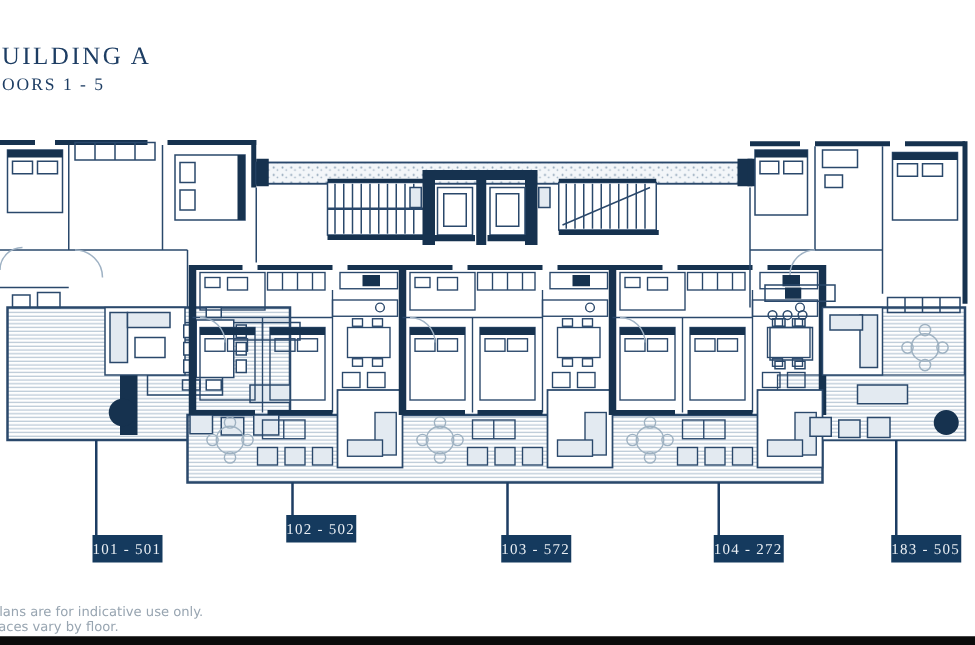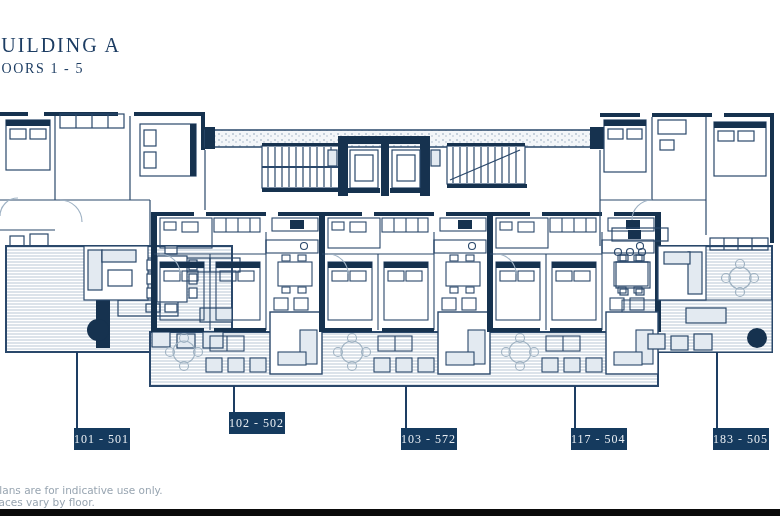--- a/index.html
+++ b/index.html
@@ -384,20 +384,20 @@
 
 <div class="leader" style="left:76px;top:352px;height:76px"></div>
 <div class="leader" style="left:233px;top:386px;height:42px"></div>
 <div class="leader" style="left:405px;top:386px;height:42px"></div>
 <div class="leader" style="left:574px;top:386px;height:42px"></div>
 <div class="leader" style="left:716px;top:352px;height:76px"></div>
 
 <div class="unit-label" style="left:74px;top:428px">101 - 501</div>
 <div class="unit-label" style="left:229px;top:412px">102 - 502</div>
 <div class="unit-label" style="left:401px;top:428px">103 - 572</div>
-<div class="unit-label" style="left:571px;top:428px">117 - 504</div>
+<div class="unit-label" style="left:571px;top:428px">104 - 272</div>
 <div class="unit-label" style="left:713px;top:428px">183 - 505</div>
 
 <div class="disclaimer">
   <div class="d1">Plans are for indicative use only.</div>
   <div class="d2">Terraces vary by floor.</div>
 </div>
 <div class="bottom-bar"></div>
 
 </body></html>

